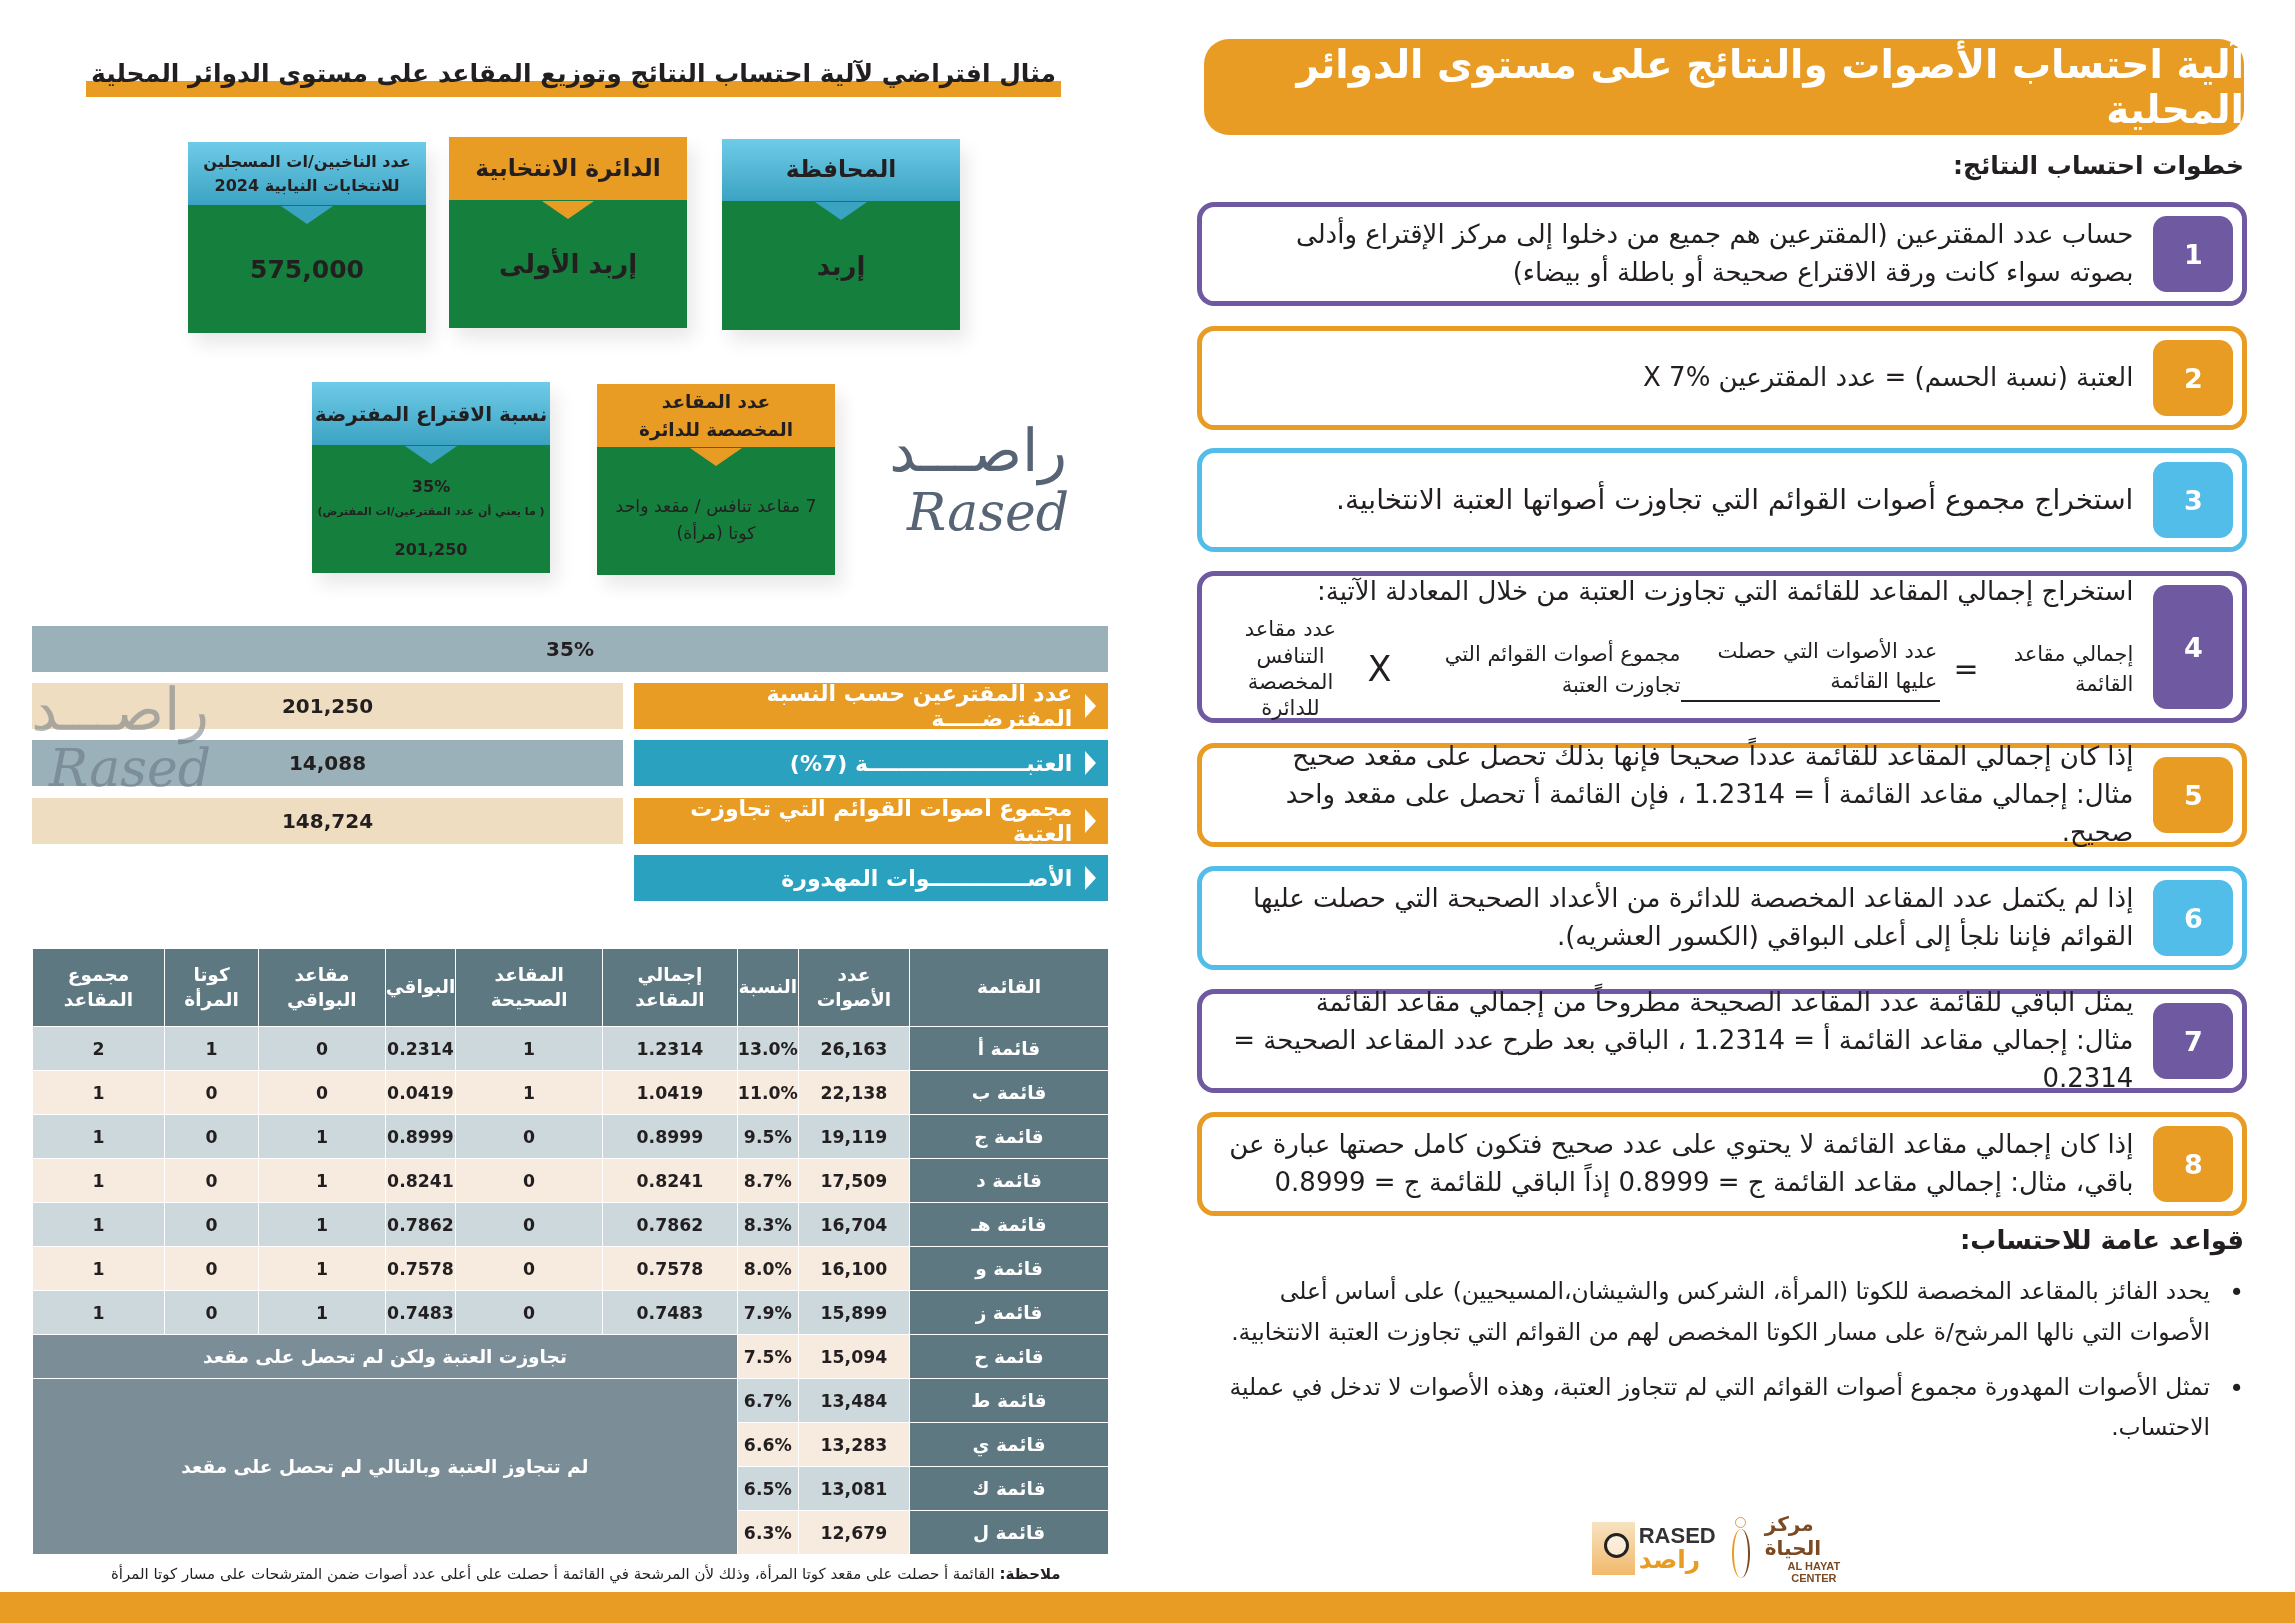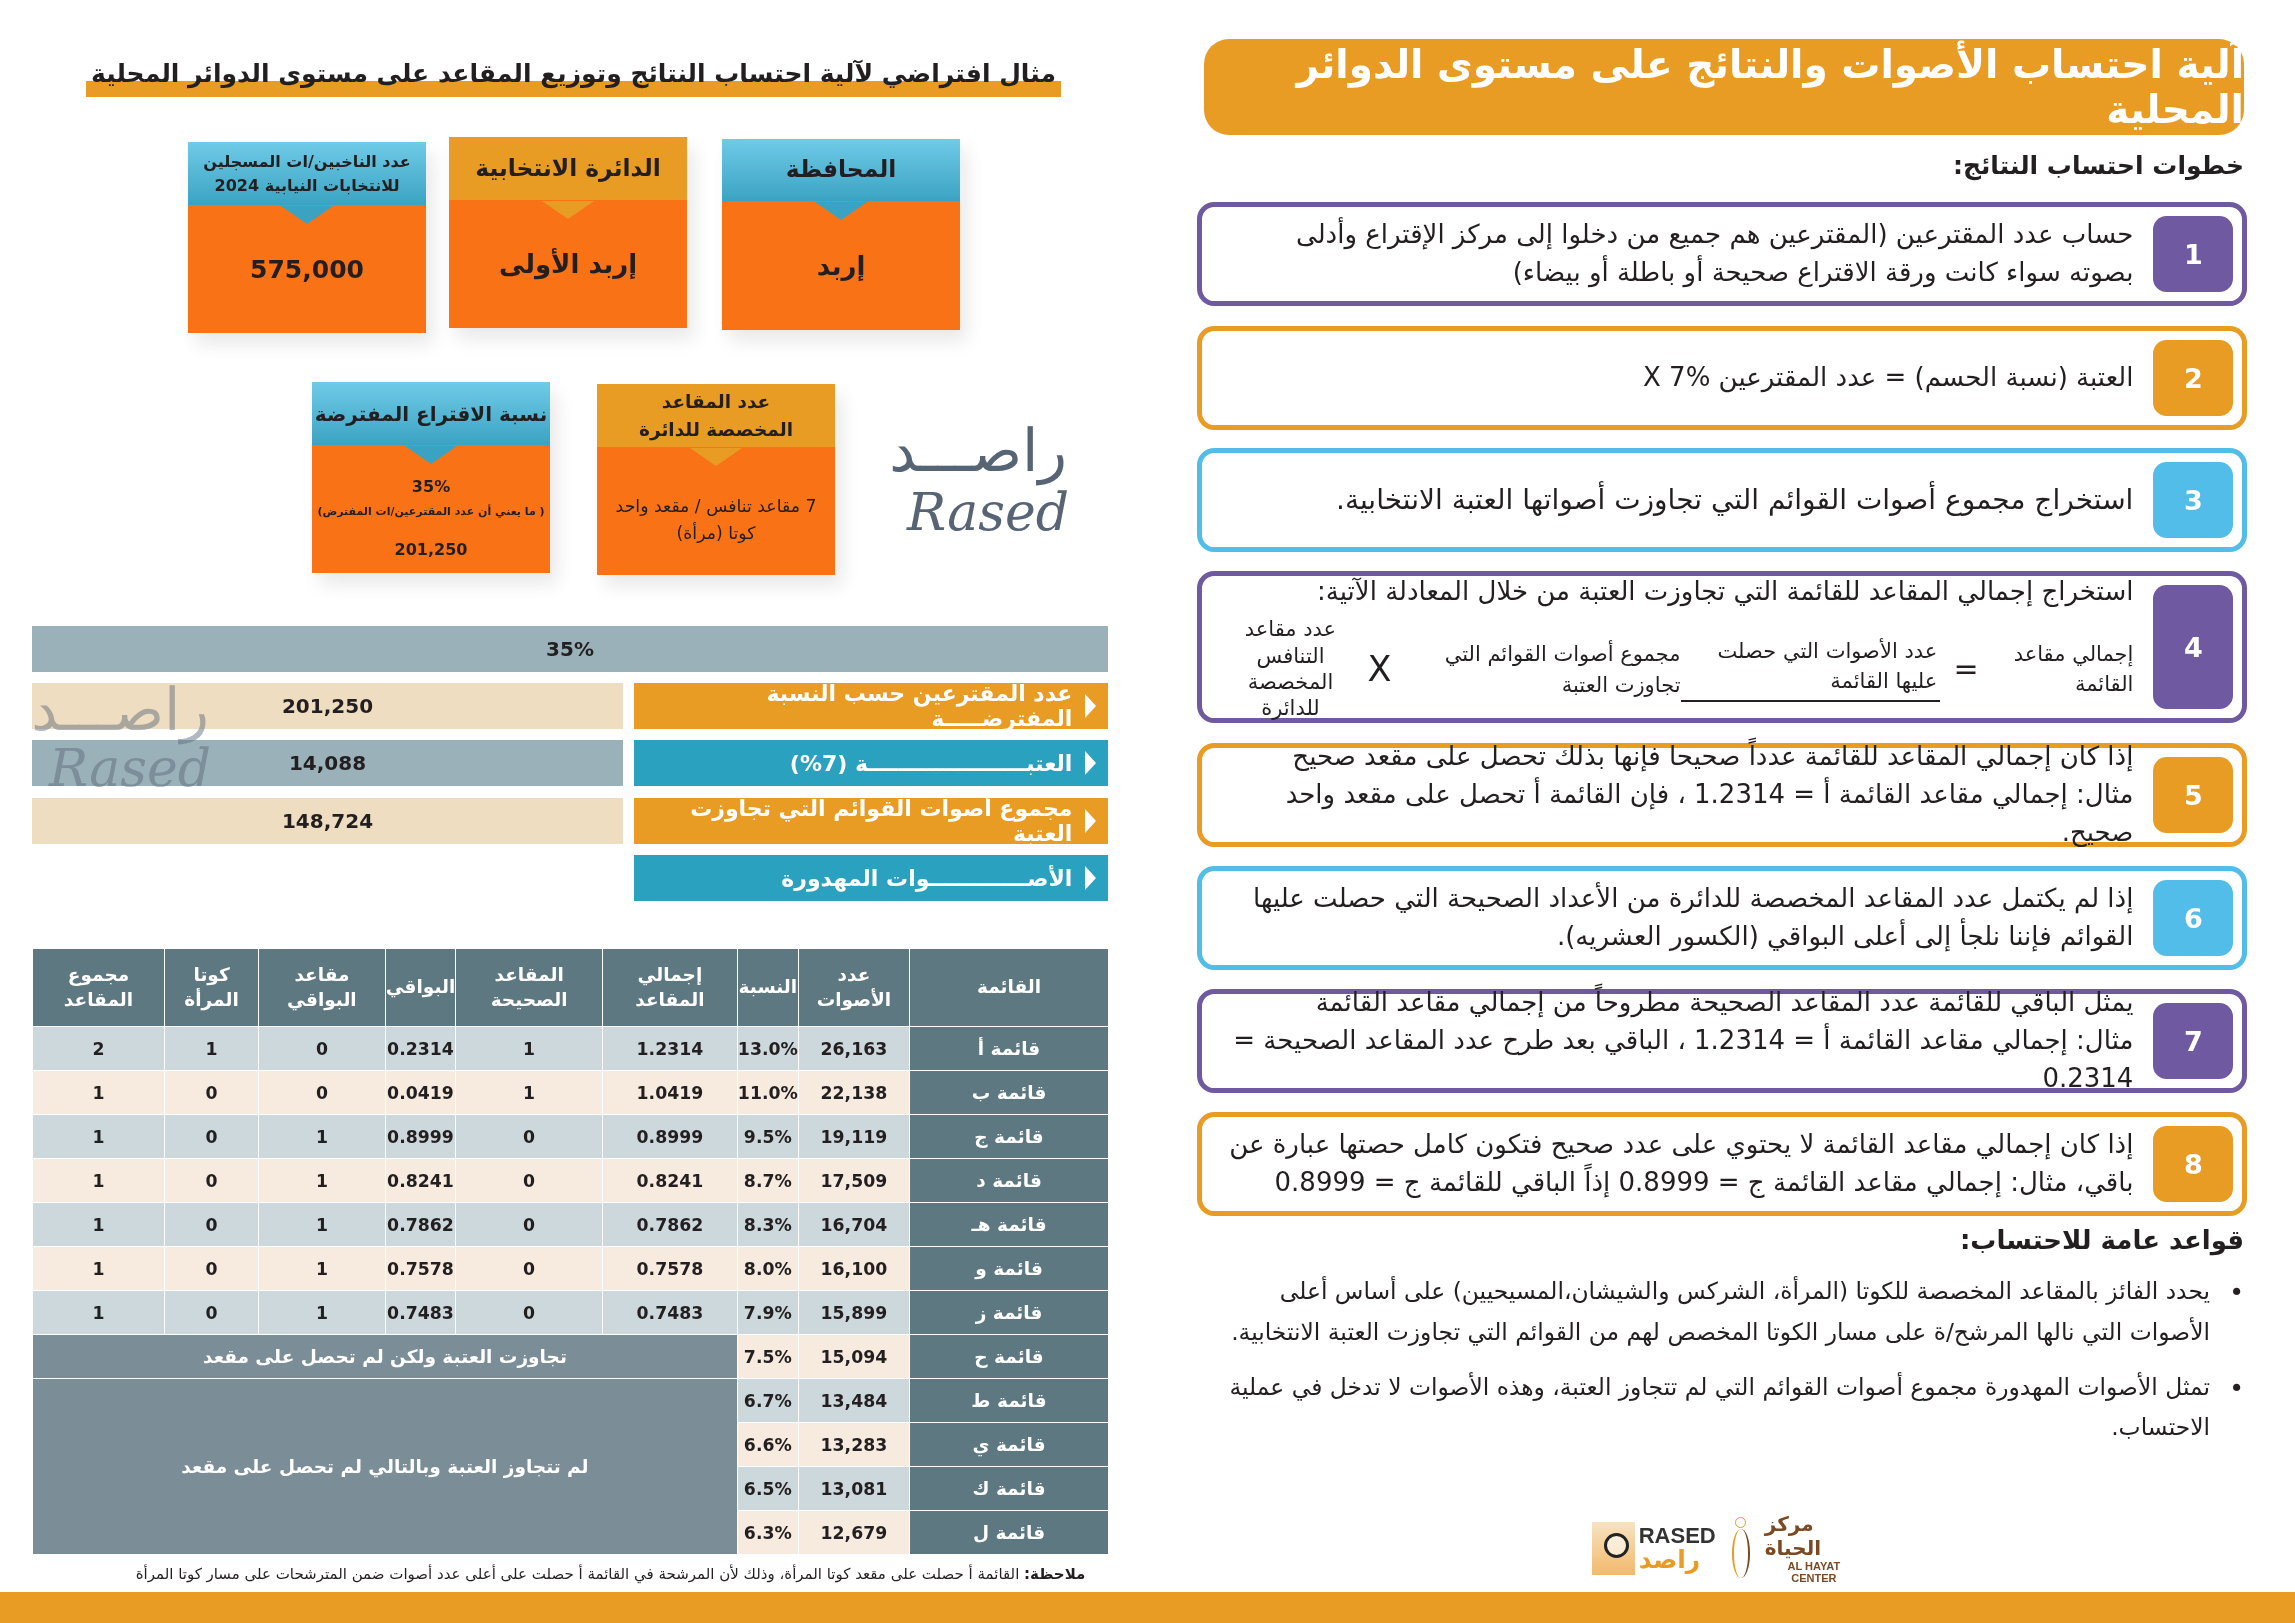--- a/index.html
+++ b/index.html
@@ -59,21 +59,21 @@
 
   .footer-bar { left: 0; top: 1592px; width: 2295px; height: 31px; background: #e89c23; }
 
   
   .ex-title {
     left: 86px; top: 59px; width: 975px; height: 38px;
     font-size: 25px; font-weight: bold; text-align: center;
     background: linear-gradient(to bottom, transparent 58%, #e89c23 58%);
   }
   .card {
-    background: #f97316; box-shadow: 7.4px 11px 17.3px rgba(0,0,0,0.09);
+    background: #15803d; box-shadow: 7.4px 11px 17.3px rgba(0,0,0,0.09);
     display: flex; flex-direction: column; align-items: center;
   }
   .card .hdr {
     width: 100%; position: relative; color: #231f20; font-weight: bold; text-align: center;
     display: flex; align-items: center; justify-content: center; line-height: 1.5;
   }
   .card .hdr::after {
     content: ""; position: absolute; left: 50%; bottom: -18.5px; transform: translateX(-50%);
     border-left: 26px solid transparent; border-right: 26px solid transparent; border-top: 18.5px solid;
   }
@@ -99,21 +99,21 @@
   .sum-val.beige { background: #eeddc0; }
 
   table.results { position: absolute; left: 32px; top: 948px; width: 1077px; border-collapse: collapse; font-size: 17.3px; }
   table.results th, table.results td { border: 1.9px solid #fff; text-align: center; height: 44px; font-weight: bold; }
   table.results thead th { background: #5e7881; color: #fff; height: 78px; font-size: 18.5px; line-height: 1.3; }
   table.results td.name { background: #5e7881; color: #fff; width: 199px; font-size: 18.5px; }
   tr.r-a td { background: #ccd8dc; }
   tr.r-b td { background: #f7ebdf; }
   td.merged { background: #7b8d97 !important; color: #fff; font-size: 18.5px; }
 
-  .note { left: 111px; top: 1565px; width: 999px; font-size: 15px; text-align: center; }
+  .note { left: 111px; top: 1565px; width: 999px; font-size: 15px; text-align: left; }
   .note b { font-weight: bold; }
 </style>
 </head>
 <body>
 
 <div class="abs main-title">آلية احتساب الأصوات والنتائج على مستوى الدوائر المحلية</div>
 <div class="abs steps-heading">خطوات احتساب النتائج:</div>
 
 <div class="abs step c-purple" style="top:202px;height:104px;">
   <div class="num">1</div>

